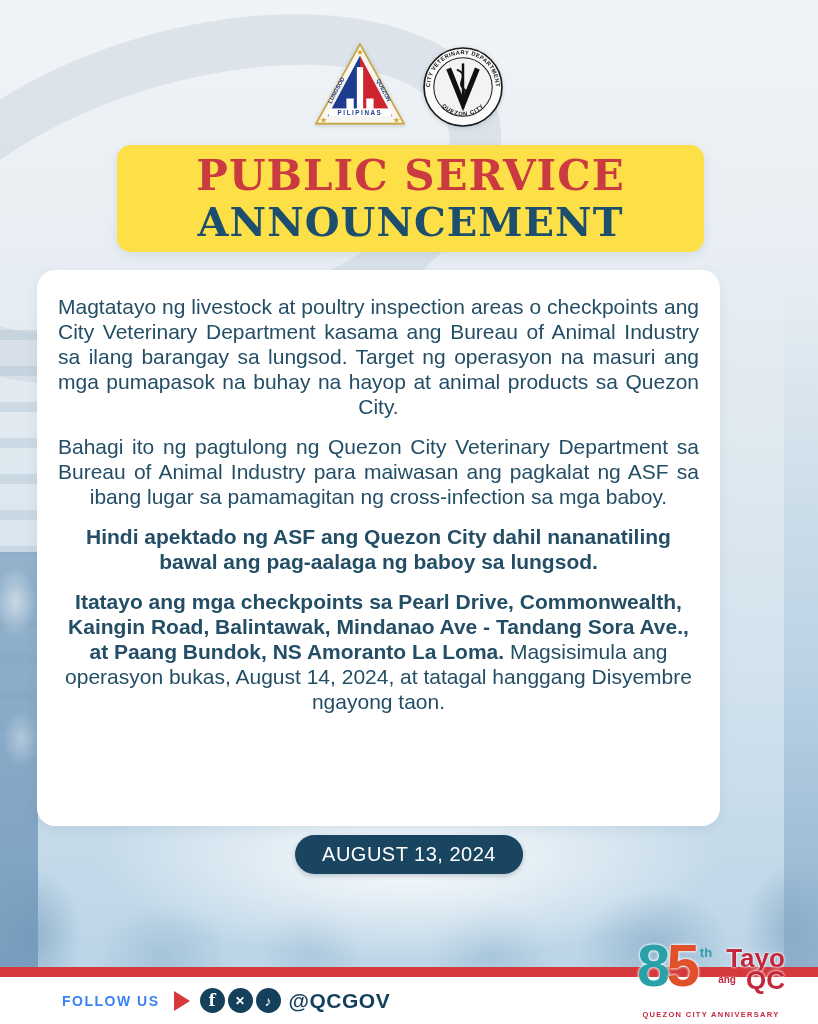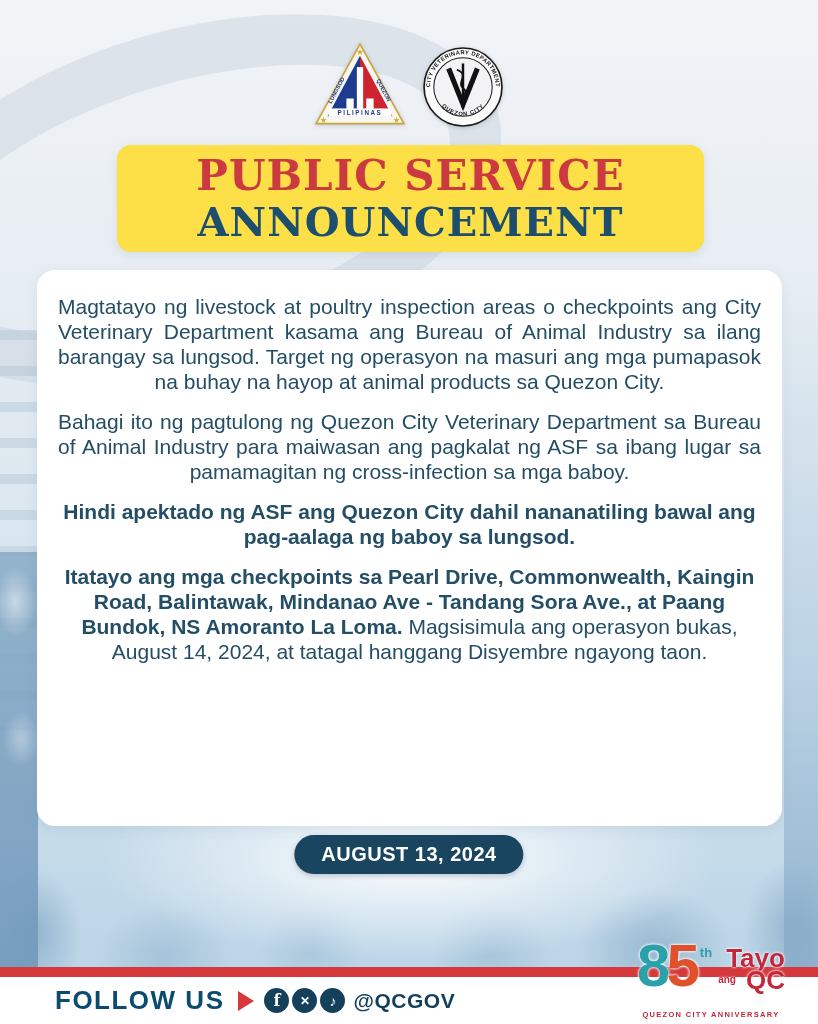--- a/index.html
+++ b/index.html
@@ -41,40 +41,40 @@
   
   .title-card { position:absolute; left:117px; top:145px; width:587px; height:107px;
     background:#fde047; border-radius:14px; z-index:3;
     box-shadow:0 3px 10px rgba(80,100,120,.13);
     display:flex; flex-direction:column; align-items:center; justify-content:center; }
   .title-l1 { font-family:"DejaVu Serif", serif; font-weight:bold; font-size:42px;
     line-height:1; letter-spacing:1px; color:#cb3a40; }
   .title-l2 { font-family:"DejaVu Serif", serif; font-weight:bold; font-size:40px;
     line-height:1; letter-spacing:1px; color:#1d4e6d; margin-top:5px; }
   
-  .body-card { position:absolute; left:37px; top:270px; width:745px; height:556px;
+  .body-card { position:absolute; left:37px; top:270px; width:683px; height:556px;
     background:#ffffff; border-radius:18px; z-index:3;
     box-shadow:0 3px 12px rgba(80,100,120,.10);
     padding:24px 21px 14px; }
   .body-card p { margin:0 0 15px; font-size:21px; line-height:25px; color:#234e66; }
   .p-justify { text-align:justify; text-align-last:center; }
   .p-center  { text-align:center; }
   .p-bold    { font-weight:bold; }
   .seg-bold  { font-weight:bold; }
   
   .date-pill { position:absolute; top:835px; left:50%; transform:translateX(-50%);
-    background:#1a4560; color:#ffffff; font-weight:bold; font-size:20px;
+    background:#1a4560; color:#ffffff; font-weight:normal; font-size:20px;
     letter-spacing:.5px; padding:8px 27px; border-radius:20px; z-index:4;
     box-shadow:0 2px 5px rgba(40,60,80,.25); white-space:nowrap; }
   
   .red-line { position:absolute; bottom:47px; left:0; width:100%; height:10px;
     background:#d6393b; z-index:4; }
   .footer-bar { position:absolute; bottom:0; left:0; width:100%; height:47px;
     background:#ffffff; z-index:4; display:flex; align-items:center; padding-left:55px; }
-  .follow-label { font-size:26px; font-weight:bold; color:#0c4a6e; letter-spacing:1.5px; }
+  .follow-label { font-size:14px; font-weight:bold; color:#3b82f6; letter-spacing:1.5px;margin-left:7px; }
   .play-tri { width:0; height:0; border-top:10px solid transparent; border-bottom:10px solid transparent;
     border-left:16px solid #d6393b; margin:0 10px 0 14px; }
   .social-row { display:flex; align-items:center; gap:3px; margin-right:8px; }
   .icon-circle { width:25px; height:25px; border-radius:50%; background:#14405c; color:#fff;
     display:flex; align-items:center; justify-content:center; font-weight:bold; }
   .fb-glyph { font-family:"DejaVu Serif", serif; font-size:16px; line-height:1; }
   .x-glyph  { font-size:12px; line-height:1; }
   .tt-glyph { font-size:14px; line-height:1; }
   .handle { font-size:21px; font-weight:bold; color:#123f5d; letter-spacing:.5px; }
   

